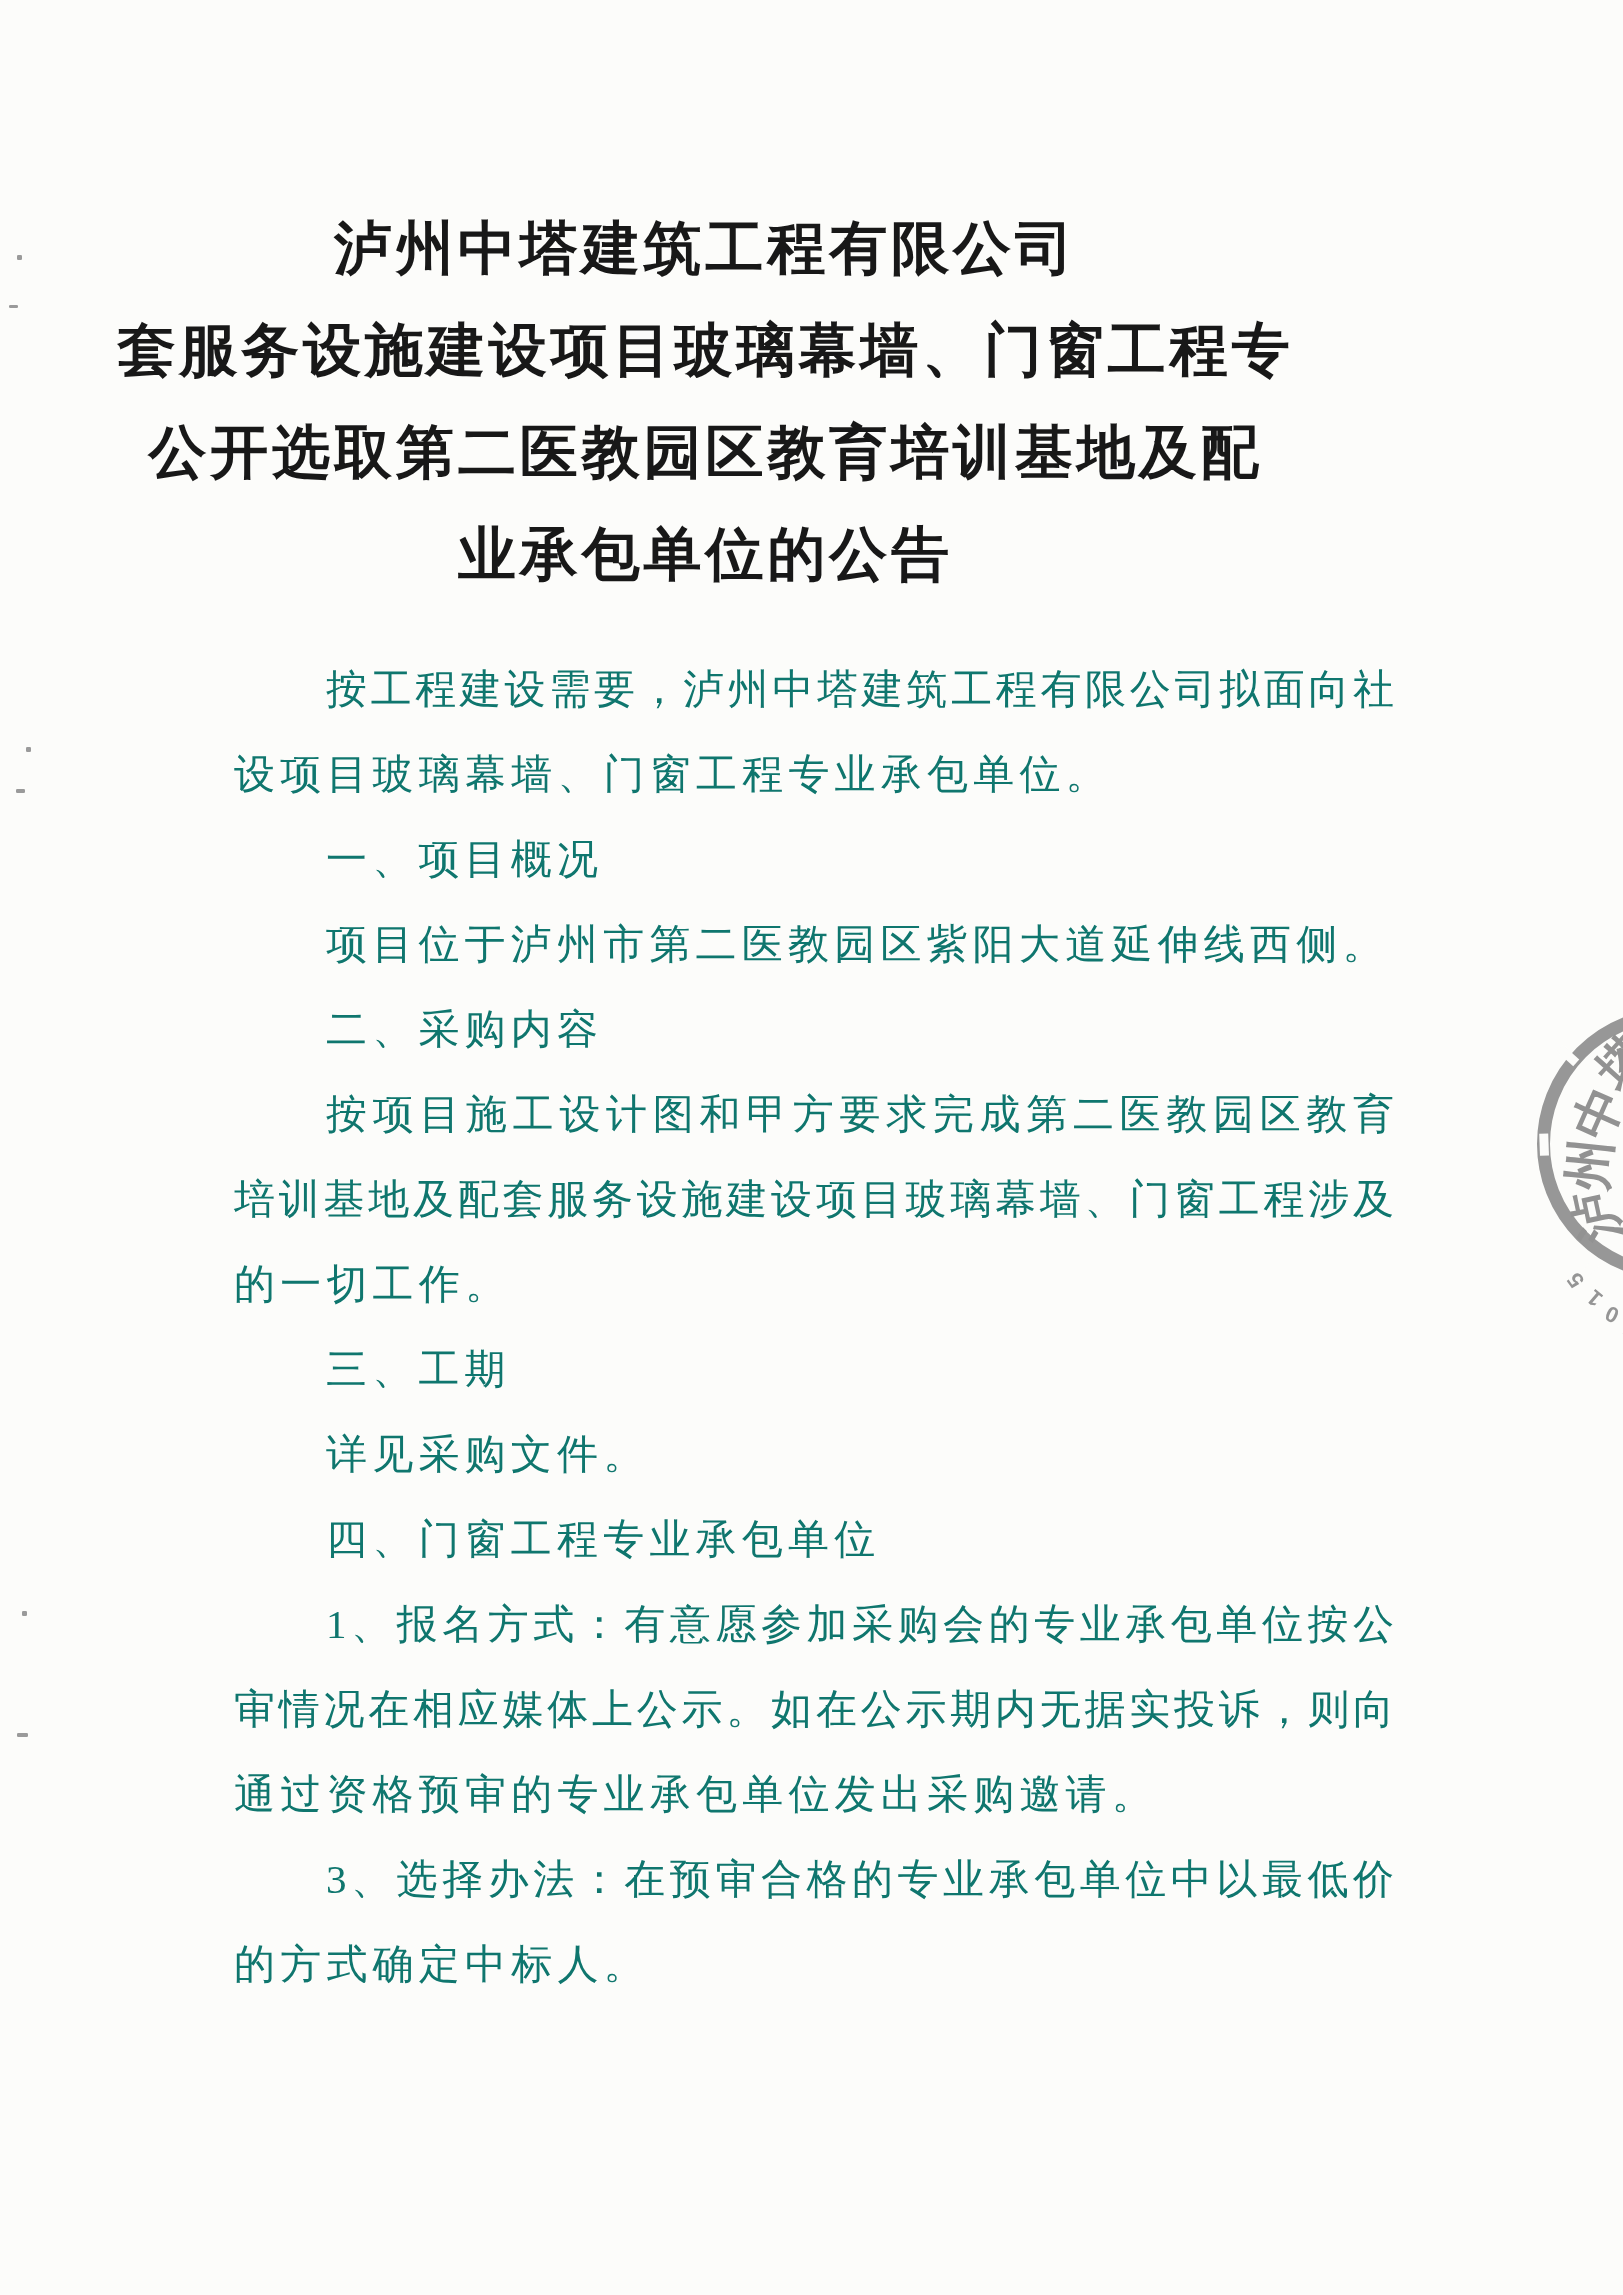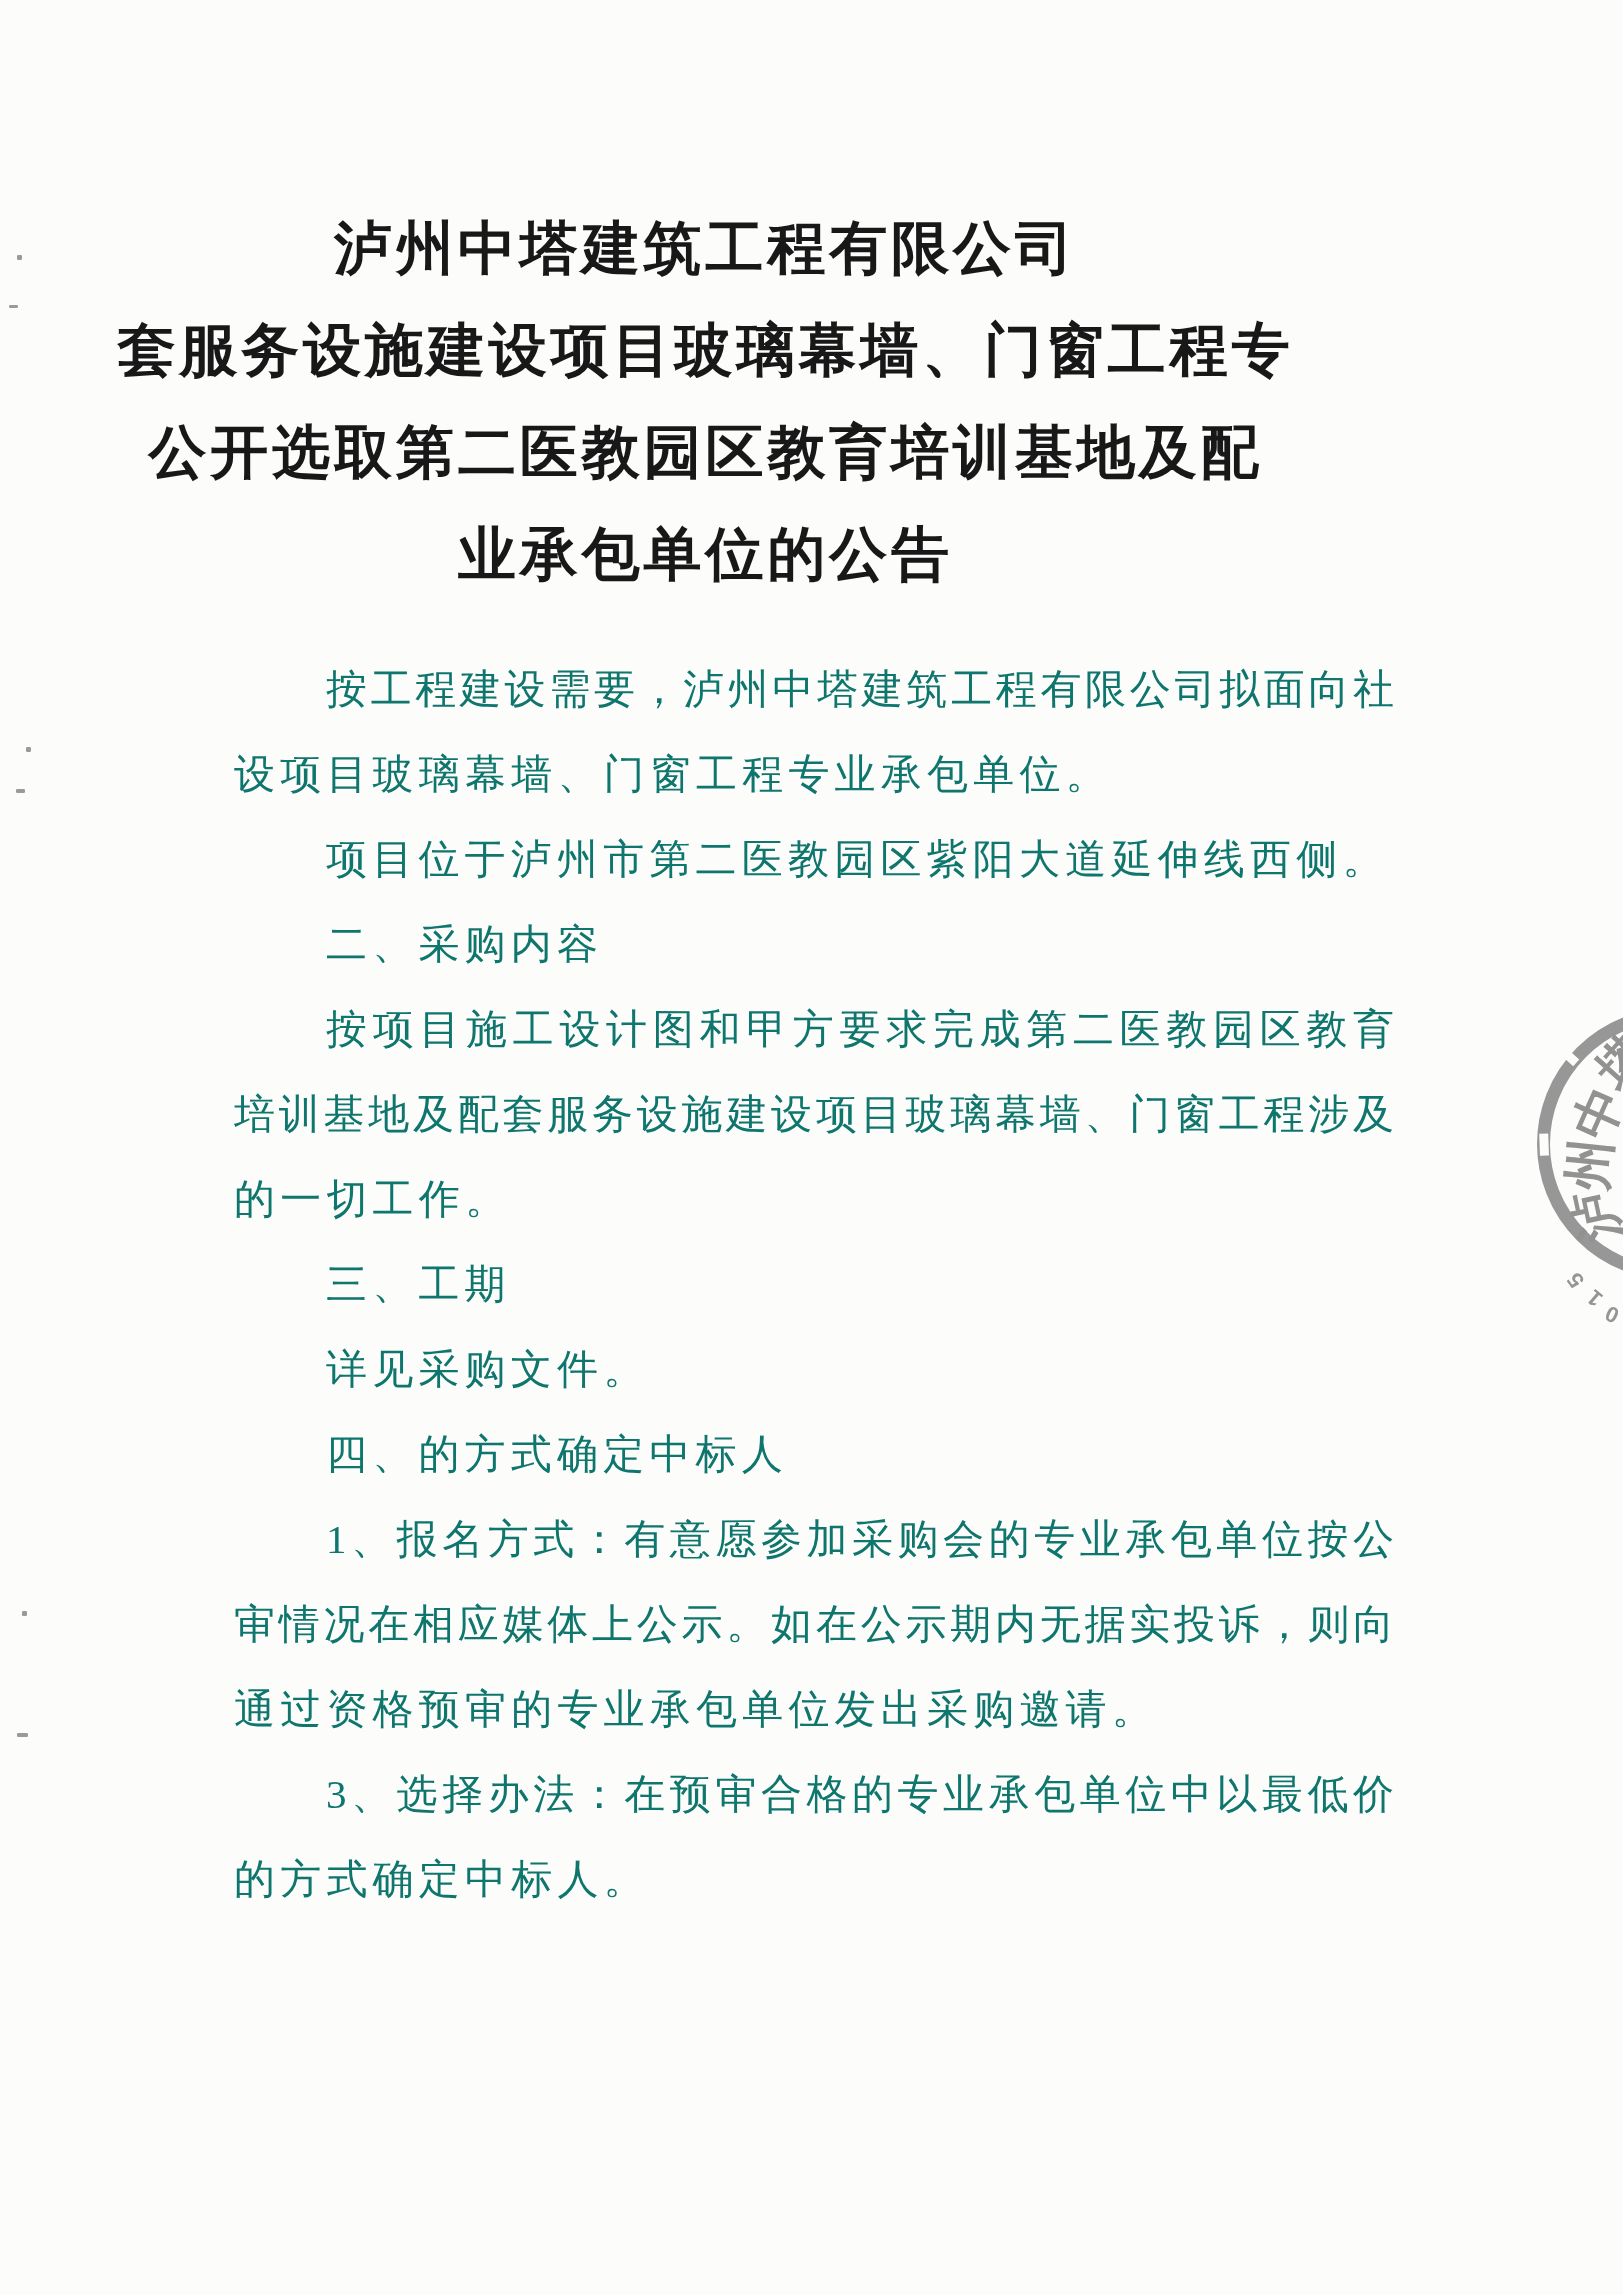--- a/index.html
+++ b/index.html
@@ -92,28 +92,29 @@
   <div class="title-block">
     <div class="title-line">泸州中塔建筑工程有限公司</div>
     <div class="title-line">套服务设施建设项目玻璃幕墙、门窗工程专</div>
     <div class="title-line">公开选取第二医教园区教育培训基地及配</div>
     <div class="title-line">业承包单位的公告</div>
   </div>
 
   <div class="body-block">
     <div class="line j indent">按工程建设需要，泸州中塔建筑工程有限公司拟面向社</div>
     <div class="line">设项目玻璃幕墙、门窗工程专业承包单位。</div>
+    <div class="line indent">一、项目概况</div>
     <div class="line indent">项目位于泸州市第二医教园区紫阳大道延伸线西侧。</div>
     <div class="line indent">二、采购内容</div>
     <div class="line j indent">按项目施工设计图和甲方要求完成第二医教园区教育</div>
     <div class="line j">培训基地及配套服务设施建设项目玻璃幕墙、门窗工程涉及</div>
     <div class="line">的一切工作。</div>
     <div class="line indent">三、工期</div>
     <div class="line indent">详见采购文件。</div>
-    <div class="line indent">四、的方式确定中标人</div>
+    <div class="line indent">四、门窗工程专业承包单位</div>
     <div class="line j indent">1、报名方式：有意愿参加采购会的专业承包单位按公</div>
     <div class="line j">审情况在相应媒体上公示。如在公示期内无据实投诉，则向</div>
     <div class="line">通过资格预审的专业承包单位发出采购邀请。</div>
     <div class="line j indent">3、选择办法：在预审合格的专业承包单位中以最低价</div>
     <div class="line">的方式确定中标人。</div>
   </div>
 
   <div class="stamp">
     <div class="stamp-ring"></div>
 

